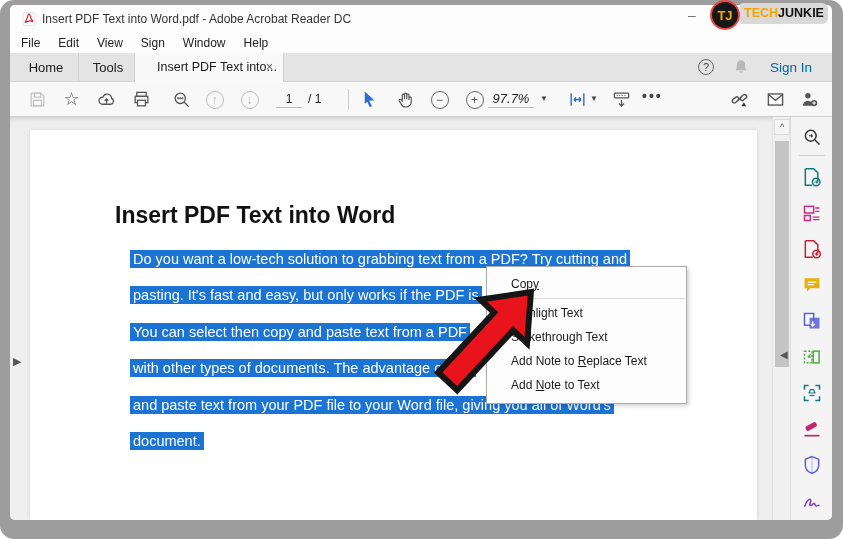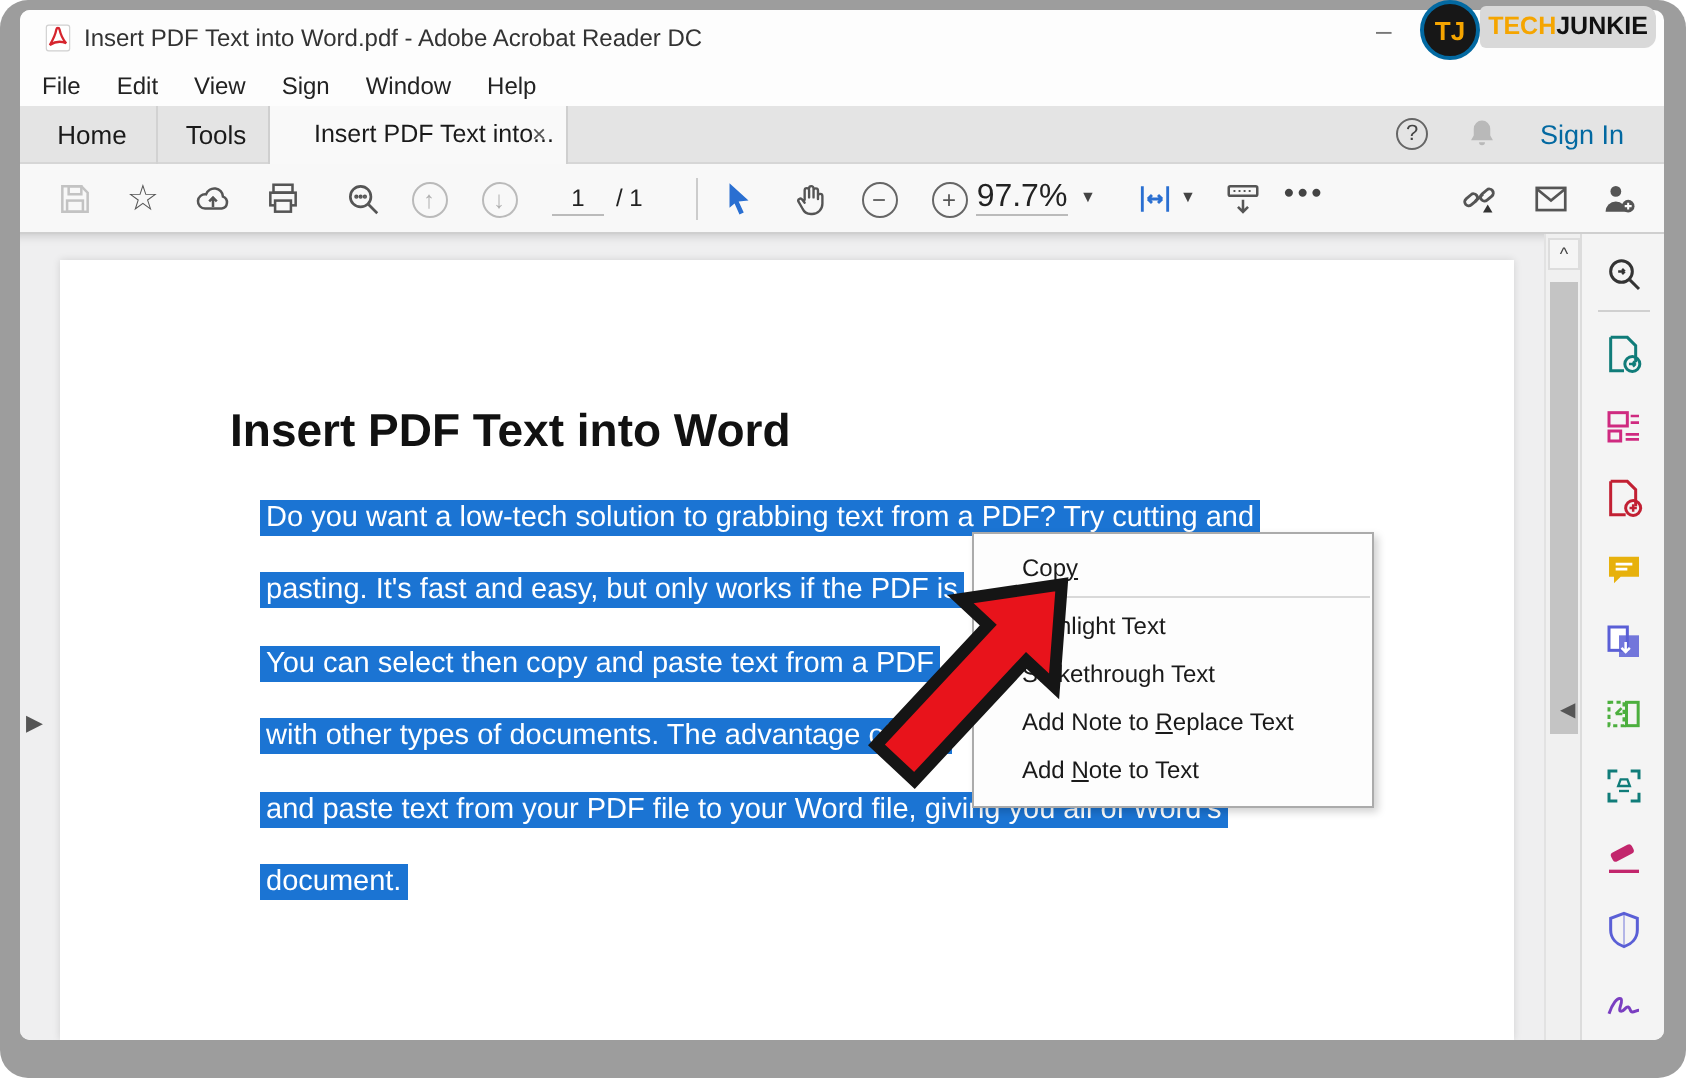--- a/index.html
+++ b/index.html
@@ -38,21 +38,21 @@
   
   .toolbar { position:absolute; left:0; top:77px; width:822px; height:35px; background:#f8f8f8; border-bottom:1px solid #cfcfcf; }
   .tb { position:absolute; top:8px; width:19px; height:19px; display:flex; align-items:center; justify-content:center; }
   .tb svg { width:19px; height:19px; }
   .glyph { font-size:18px; color:#555; line-height:19px; }
   .circ-sm { border:1.5px solid #888; border-radius:50%; width:18px; height:18px; display:flex; align-items:center; justify-content:center; font-size:12px; color:#777; }
   .dis { opacity:.55; }
   .tb-sep { position:absolute; top:7px; width:1px; height:21px; background:#ccc; }
   .pagebox { position:absolute; left:266px; top:8px; width:26px; height:18px; border-bottom:1px solid #bbb; text-align:center; font-size:12px; color:#222; line-height:18px; }
   .pagetotal { position:absolute; left:298px; top:8px; font-size:12px; color:#222; line-height:18px; }
-  .zoombox { position:absolute; left:478px; top:8px; width:46px; height:18px; border-bottom:1px solid #bbb; font-size:16px; color:#222; text-align:center; line-height:18px; }
+  .zoombox { position:absolute; left:478px; top:8px; width:46px; height:18px; border-bottom:1px solid #bbb; font-size:13px; color:#222; text-align:center; line-height:18px;font-style:italic; }
   .caret { position:absolute; top:12px; font-size:8px; color:#444; }
   .ellipsis { position:absolute; left:632px; top:6px; font-size:14px; letter-spacing:2px; color:#444; font-weight:bold; }
 
   
   .docarea { position:absolute; left:0; top:112px; width:762px; height:403px; background:#efeff0; box-shadow: inset 0 6px 6px -6px rgba(0,0,0,.22); }
   .page { position:absolute; left:20px; top:125px; width:727px; height:390px; background:#ffffff; box-shadow:0 0 4px rgba(0,0,0,.12); }
   .doc-heading { position:absolute; left:85px; top:72px; font-size:23px; font-weight:bold; color:#111; letter-spacing:0; }
   .doc-lines { position:absolute; left:100px; top:119px; width:580px; }
   .doc-line { height:20px; margin-bottom:16.4px; }
   .doc-line span { background:#1b74d3; color:#fff; font-size:14.5px; line-height:20px; padding:1px 3px; white-space:nowrap; }
@@ -78,21 +78,21 @@
   .sidebar { position:absolute; left:780px; top:112px; width:42px; height:403px; background:#f4f4f4; border-left:1px solid #dcdcdc; }
   .sb-icon { position:absolute; left:9px; width:24px; height:24px; display:flex; align-items:center; justify-content:center; }
   .sb-icon svg { width:20px; height:20px; }
   .sb-div { position:absolute; left:8px; top:38px; width:26px; height:1px; background:#d0d0d0; }
 
   
   .tj-logo { position:absolute; left:710px; top:2px; z-index:10; }
   .tj-band { position:absolute; left:30px; top:1px; width:88px; height:21px; background:#d9d9d9; border-radius:3px 6px 6px 3px; line-height:21px; text-align:center; font-size:12.5px; font-weight:bold; letter-spacing:0; }
   .tj-tech { color:#f5a500; }
   .tj-junkie { color:#111; }
-  .tj-circle { position:absolute; left:0; top:-2px; width:30px; height:30px; background:#171717; border:2px solid #0369a1; border-radius:50%; color:#f5a500; font-weight:bold; font-size:13px; display:flex; align-items:center; justify-content:center; z-index:11; }
+  .tj-circle { position:absolute; left:0; top:-2px; width:30px; height:30px; background:#171717; border:2px solid #ef4444; border-radius:50%; color:#f5a500; font-weight:bold; font-size:13px; display:flex; align-items:center; justify-content:center; z-index:11; }
 </style>
 </head>
 <body>
 
 <div class="stage">
   <div class="frame"></div>
 
   <div class="window">
 
     <div class="titlebar">

